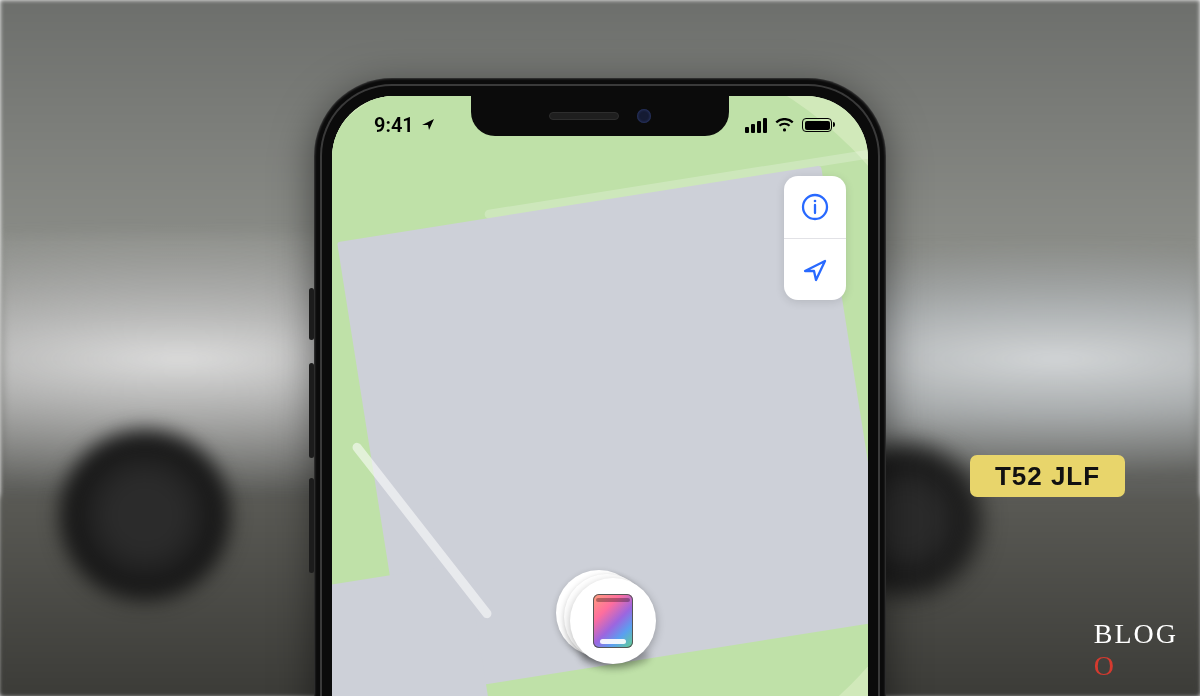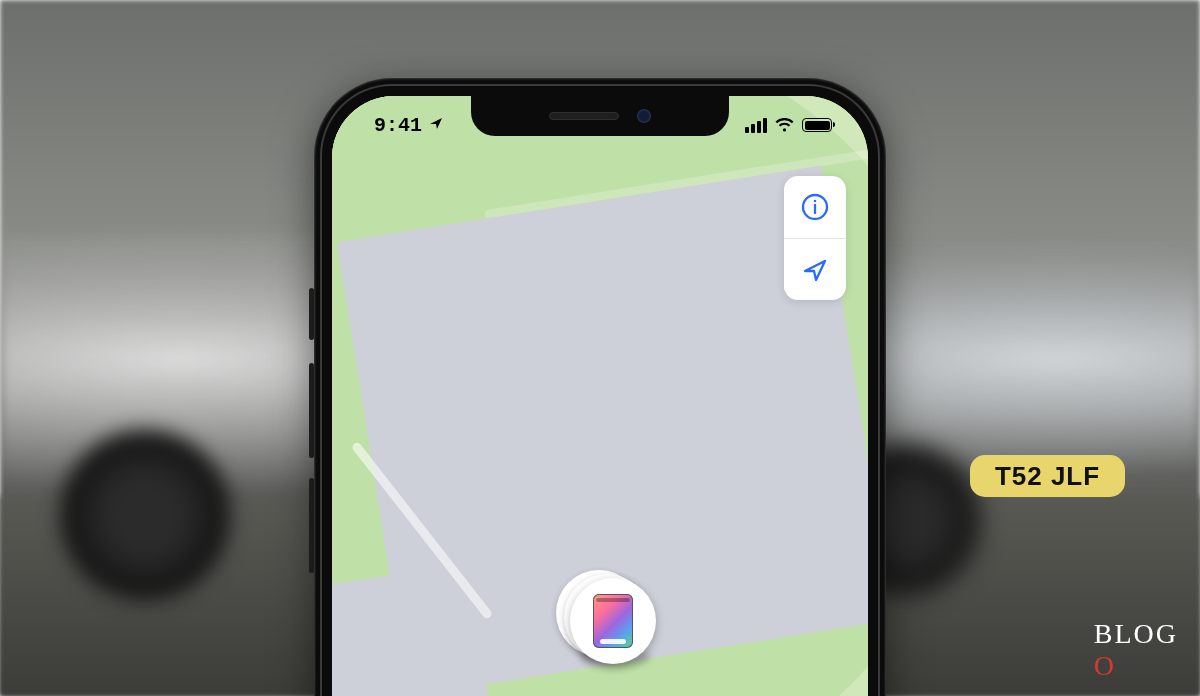--- a/index.html
+++ b/index.html
@@ -31,21 +31,21 @@
     background: linear-gradient(to bottom, #5a5a55 0%, #3c3c38 100%);
     filter: blur(3px);
   }
   .bg-plate {
     position: absolute;
     right: 75px;
     top: 455px;
     width: 155px;
     height: 42px;
     background: #e8d56b;
-    border-radius: 15px;
+    border-radius: 7px;
     display: flex;
     align-items: center;
     justify-content: center;
     font-weight: 700;
     font-size: 26px;
     color: #111;
     letter-spacing: 1px;
     filter: blur(0.5px);
     font-family: "Arial Narrow", Arial, sans-serif;
   }
@@ -132,21 +132,20 @@
     top: 0;
     left: 0;
     right: 0;
     height: 50px;
     display: flex;
     justify-content: space-between;
     align-items: center;
     padding: 0 30px;
     z-index: 10;
     font-weight: 600;
-    font-family: Liberation Mono, monospace;
   }
   .status-left { display:flex; align-items:center; gap:4px; font-size:20px; color:#000; margin-left:12px; margin-top:8px;}
   .status-right { display:flex; align-items:center; gap:7px; margin-right:6px; margin-top:8px;}
   .loc-arrow { display:inline-block; margin-left:3px; }
   
   .signal { display:flex; align-items:flex-end; gap:2px; }
   .signal span { width:4px; background:#000; border-radius:1px; }
   .signal span:nth-child(1){height:6px;}
   .signal span:nth-child(2){height:9px;}
   .signal span:nth-child(3){height:12px;}

